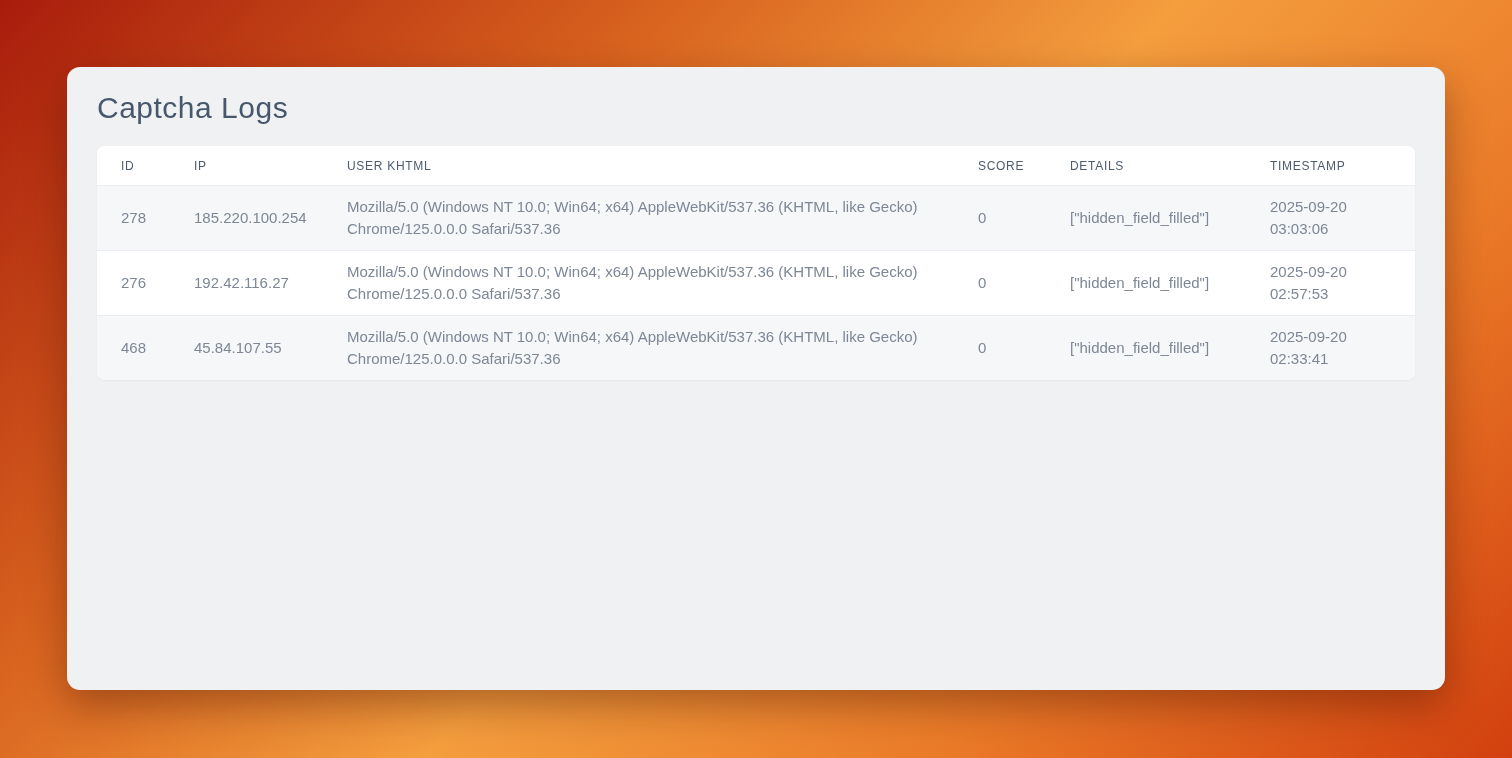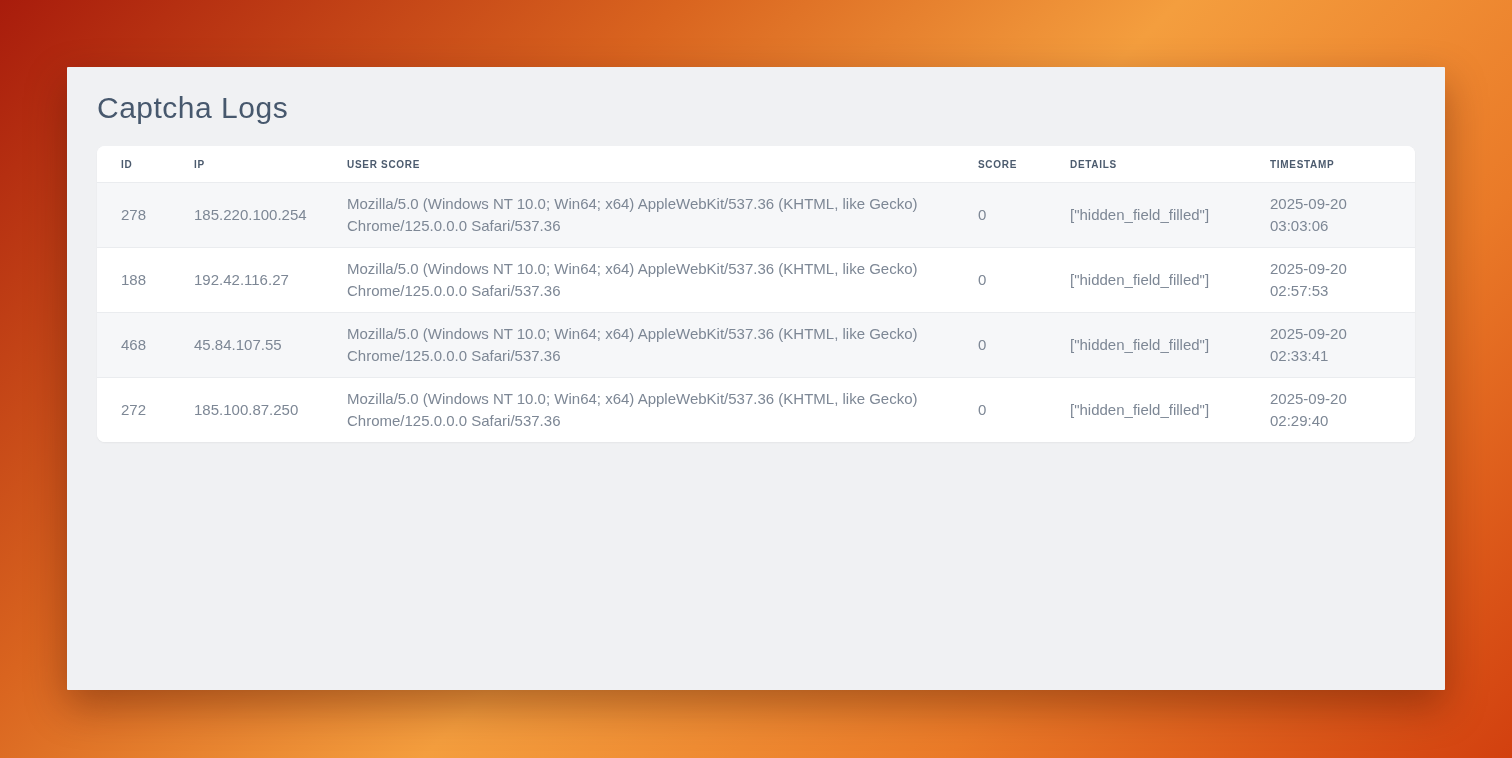--- a/index.html
+++ b/index.html
@@ -6,21 +6,21 @@
   body {
     width: 1512px; height: 758px;
     position: relative; overflow: hidden;
     font-family: "Liberation Sans", "DejaVu Sans", sans-serif;
     background: linear-gradient(135deg, #a81c0c 0%, #d9641f 30%, #f49e3e 52%, #ea7a28 75%, #d2400f 100%);
   }
   .card {
     position: absolute; left: 67px; top: 67px;
     width: 1378px; height: 623px;
     background: #f0f1f3;
-    border-radius: 1px;
+    border-radius: 13px;
     box-shadow: 0 16px 40px rgba(70, 15, 0, 0.40);
     padding: 0 30px;
     box-sizing: border-box;
     overflow: hidden;
   }
   .page-title {
     margin: 20px 0 17px 0;
     font-size: 30px;
     line-height: 42px;
     font-weight: 500;
@@ -41,22 +41,22 @@
     color: #7d8795;
   }
   col.c-id        { width: 97px;  }
   col.c-ip        { width: 153px; }
   col.c-ua        { width: 631px; }
   col.c-score     { width: 92px;  }
   col.c-details   { width: 200px; }
   col.c-timestamp { width: 145px; }
   thead th {
     text-align: left;
-    font-size: 10px;
-    font-weight: 700;
+    font-size: 12px;
+    font-weight: 400;
     letter-spacing: 0.7px;
     color: #4c5b6e;
     padding: 13px 0 12px 0;
     background: #ffffff;
     margin-left: 20px;
   }
   thead th:first-child, tbody td:first-child { padding-left: 24px; }
   tbody td {
     padding: 10px 24px 10px 0;
     line-height: 22px;
@@ -81,55 +81,47 @@
           <col class="c-ip">
           <col class="c-ua">
         <col class="c-score">
           <col class="c-details">
           <col class="c-timestamp">
       </colgroup>
       <thead>
         <tr>
           <th>ID</th>
           <th>IP</th>
-          <th>USER SCORE</th>
+          <th>USER KHTML</th>
           <th>SCORE</th>
           <th>DETAILS</th>
           <th>TIMESTAMP</th>
         </tr>
       </thead>
       <tbody id="table-body">
           <tr>
     <td>278</td>
     <td>185.220.100.254</td>
     <td class="ua">Mozilla/5.0 (Windows NT 10.0; Win64; x64) AppleWebKit/537.36 (KHTML, like Gecko) Chrome/125.0.0.0 Safari/537.36</td>
     <td>0</td>
     <td>["hidden_field_filled"]</td>
     <td>2025-09-20 03:03:06</td>
   </tr>
           <tr>
-    <td>188</td>
+    <td>276</td>
     <td>192.42.116.27</td>
     <td class="ua">Mozilla/5.0 (Windows NT 10.0; Win64; x64) AppleWebKit/537.36 (KHTML, like Gecko) Chrome/125.0.0.0 Safari/537.36</td>
     <td>0</td>
     <td>["hidden_field_filled"]</td>
     <td>2025-09-20 02:57:53</td>
   </tr>
           <tr>
     <td>468</td>
     <td>45.84.107.55</td>
     <td class="ua">Mozilla/5.0 (Windows NT 10.0; Win64; x64) AppleWebKit/537.36 (KHTML, like Gecko) Chrome/125.0.0.0 Safari/537.36</td>
     <td>0</td>
     <td>["hidden_field_filled"]</td>
     <td>2025-09-20 02:33:41</td>
   </tr>
-          <tr>
-    <td>272</td>
-    <td>185.100.87.250</td>
-    <td class="ua">Mozilla/5.0 (Windows NT 10.0; Win64; x64) AppleWebKit/537.36 (KHTML, like Gecko) Chrome/125.0.0.0 Safari/537.36</td>
-    <td>0</td>
-    <td>["hidden_field_filled"]</td>
-    <td>2025-09-20 02:29:40</td>
-  </tr>
         </tbody>
     </table>
   </div>
 </div>
 
 </body></html>

